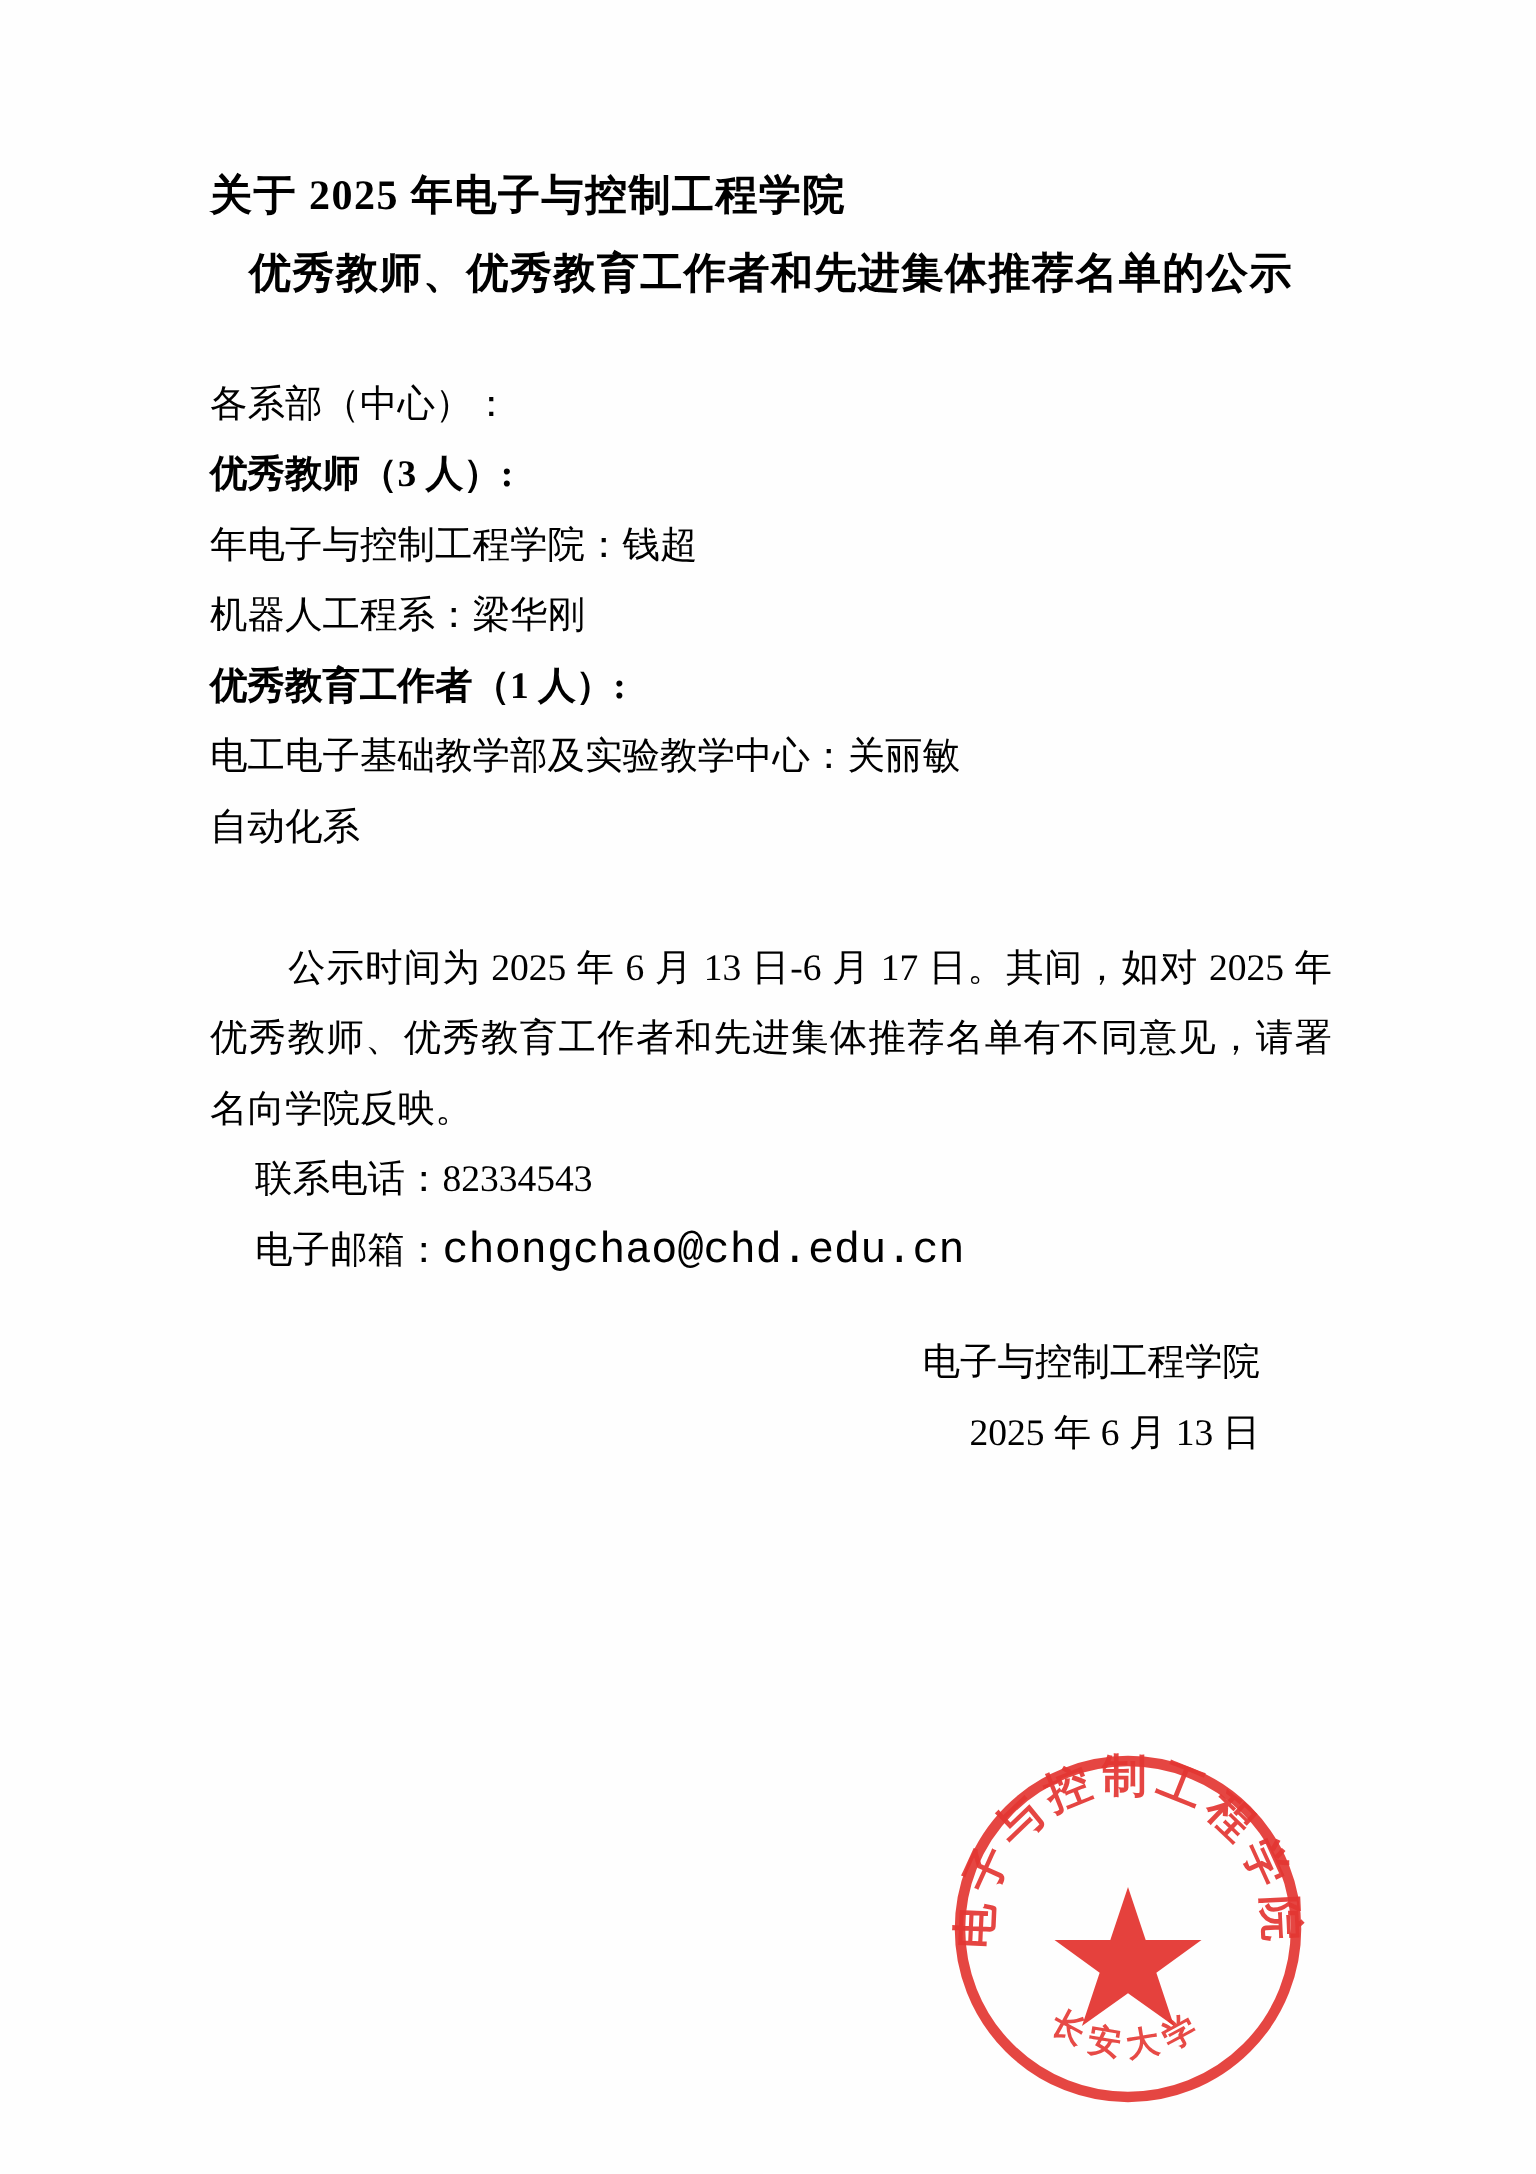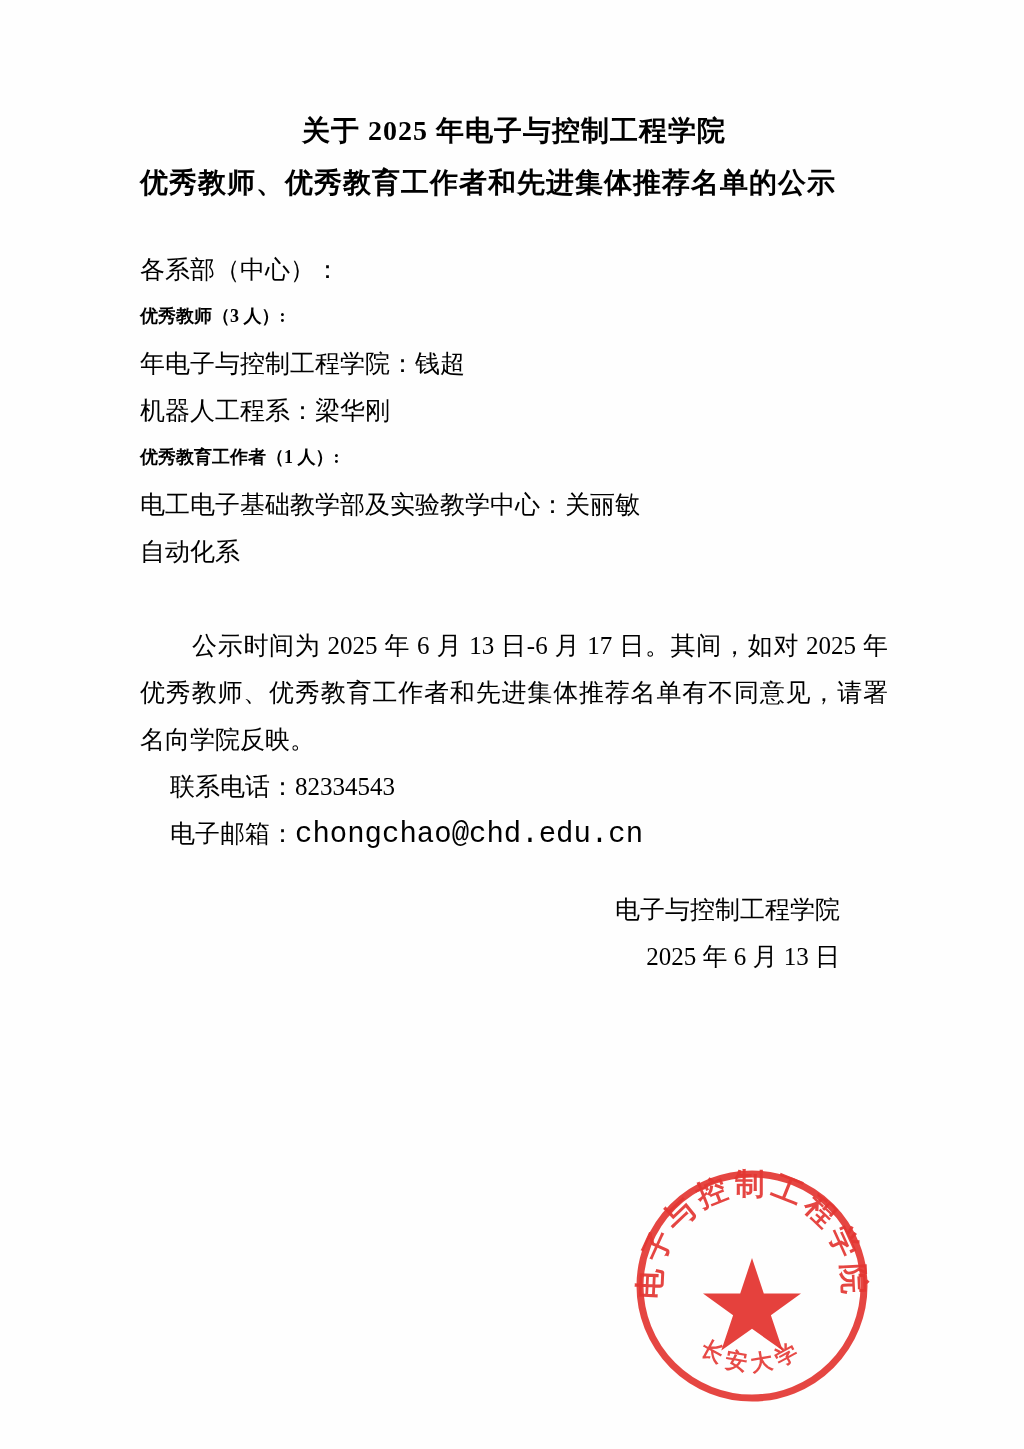--- a/index.html
+++ b/index.html
@@ -22,47 +22,46 @@
     height: 1449px;
     background: #fefefe;
   }
   .content {
     position: absolute;
     left: 140px;
     top: 108px;
     width: 748px;
   }
   .title {
-    text-align: center;
     font-weight: bold;
     font-size: 28px;
     line-height: 46px;
     letter-spacing: 1px;
     font-family: "Liberation Serif", serif;
   }
   .title-line2 {
-    text-align: left;
+    text-align: center;
     font-weight: bold;
     font-size: 28px;
     line-height: 46px;
     letter-spacing: 1px;
     margin-top: 6px;
   }
   .body-block {
     margin-top: 40px;
     font-size: 25px;
     line-height: 47px;
     text-align: justify;
     text-justify: inter-ideograph;
   }
   .p-indent {
     text-indent: 52px;
   }
   .section-head {
-    font-size: 18px;
+    font-size: 25px;
     font-weight: bold;
     line-height: 47px;
   }
   .plain-line {
     font-size: 25px;
     line-height: 47px;
   }
   .spacer-line {
     height: 47px;
   }

